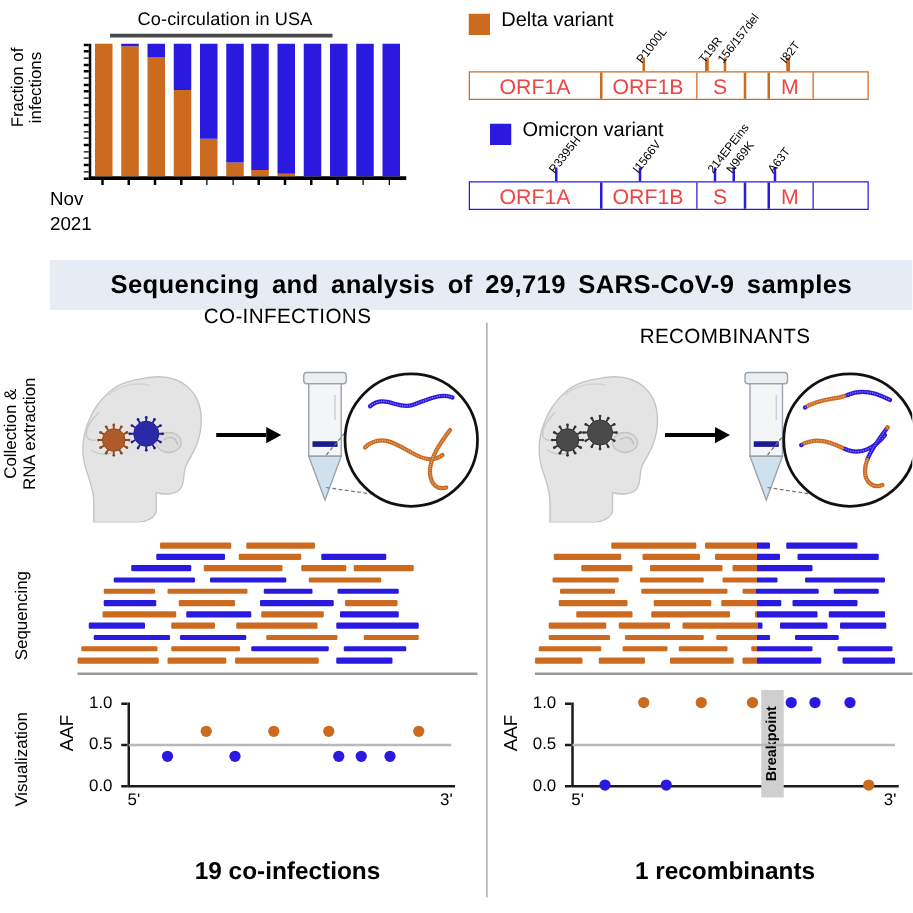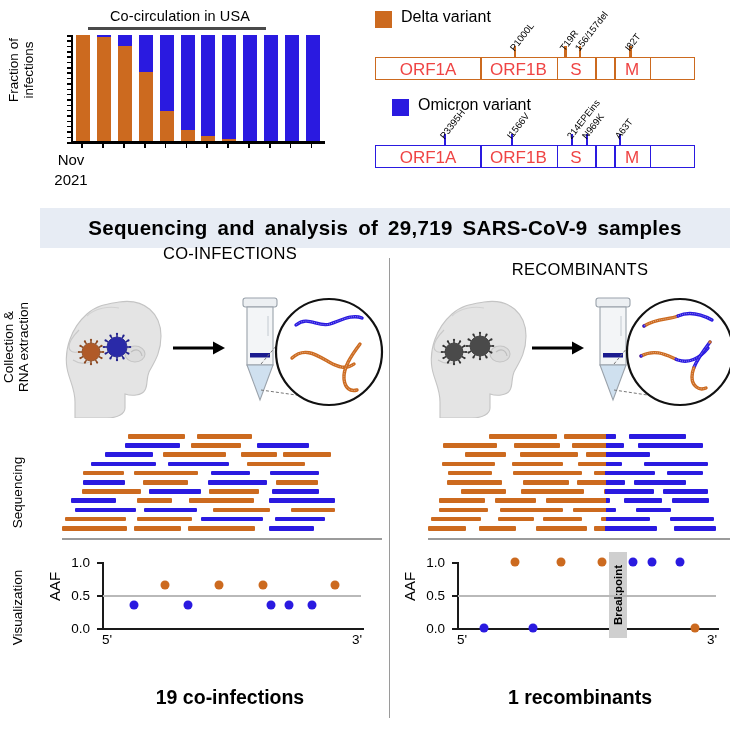--- a/index.html
+++ b/index.html
@@ -14,21 +14,21 @@
   #bar-ylabel{left:-34px;top:55px;width:110px;text-align:center;font-size:13.5px;line-height:15px;
               transform:rotate(-90deg);transform-origin:50% 50%;}
   #bar-plot{left:73px;top:35px;width:250px;height:106px;}
   .bar{position:absolute;bottom:0;width:14px;}
   .bseg{position:absolute;left:0;width:100%;}
   #bar-yaxis{left:71px;top:35px;width:2px;height:107px;background:#000;}
   #bar-xaxis{left:71px;top:141px;width:254px;height:2.5px;background:#000;}
   .ytick{position:absolute;left:-4px;width:4px;height:1.5px;background:#000;}
   .xtick{position:absolute;top:0;width:1.6px;height:5px;background:#000;}
   #bar-xlabels{left:40px;top:150px;width:300px;height:44px;font-size:15px;}
-  #lab-nov{position:absolute;left:0;top:0;width:62px;text-align:center;line-height:20px;}
+  #lab-nov{position:absolute;left:0;top:0;width:62px;line-height:20px;}
   #lab-study{position:absolute;left:86px;top:10px;width:130px;text-align:center;}
   #lab-feb{position:absolute;left:232px;top:0;width:62px;text-align:center;line-height:20px;}
 
   
   #genome-panel{left:365px;top:0;width:365px;height:200px;}
   .legend-row{position:absolute;font-size:16px;}
   .legend-swatch{position:absolute;left:0;top:3px;width:17px;height:17px;}
   .legend-text{position:absolute;left:26px;top:0;white-space:nowrap;}
   .genome{position:absolute;height:23px;box-sizing:border-box;border:1.6px solid;}
   .gene-div{position:absolute;top:0;width:1.6px;height:100%;}

